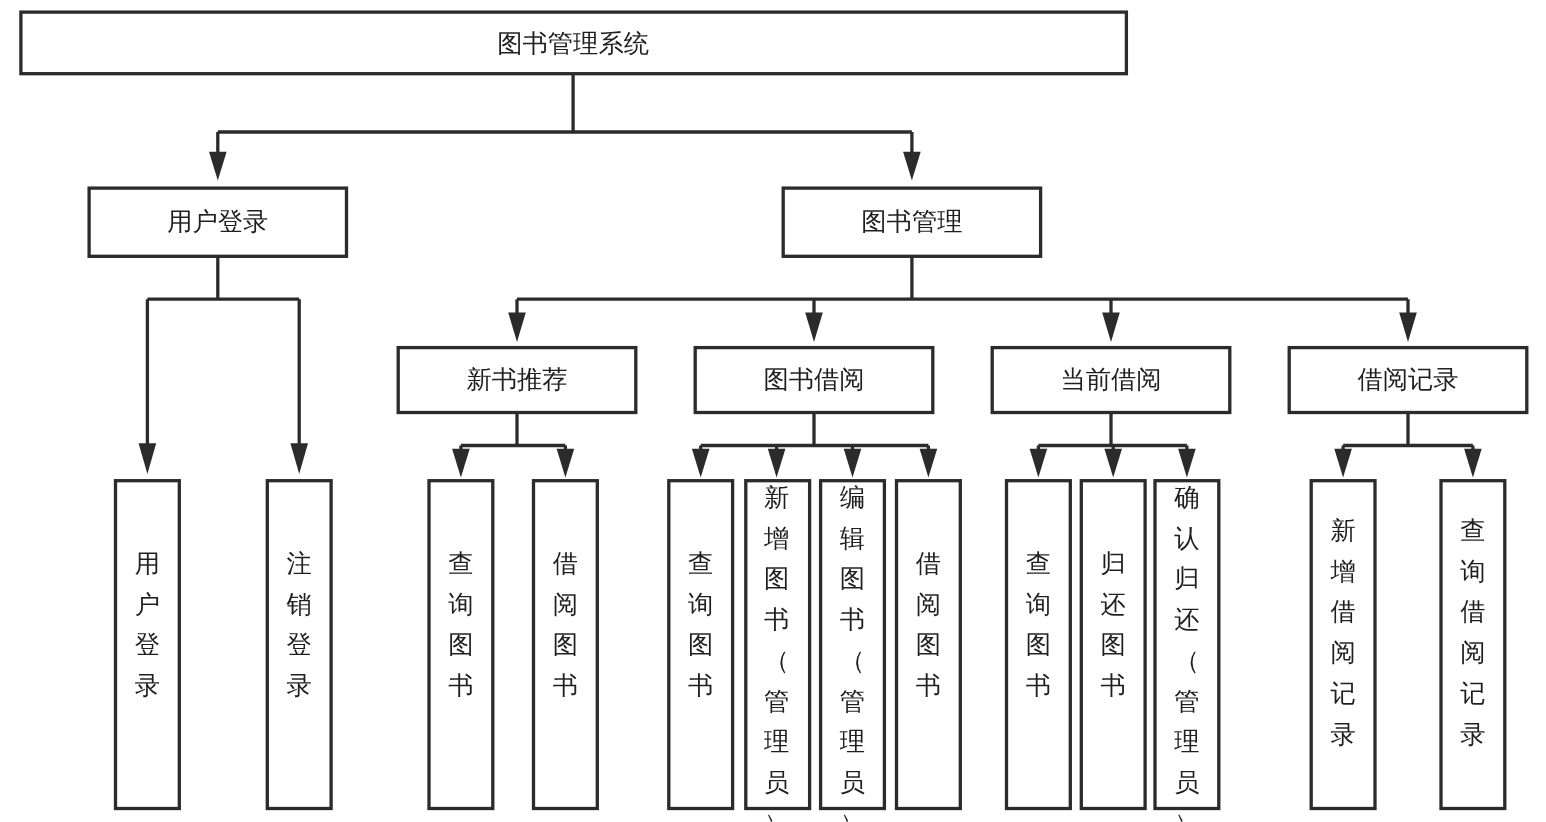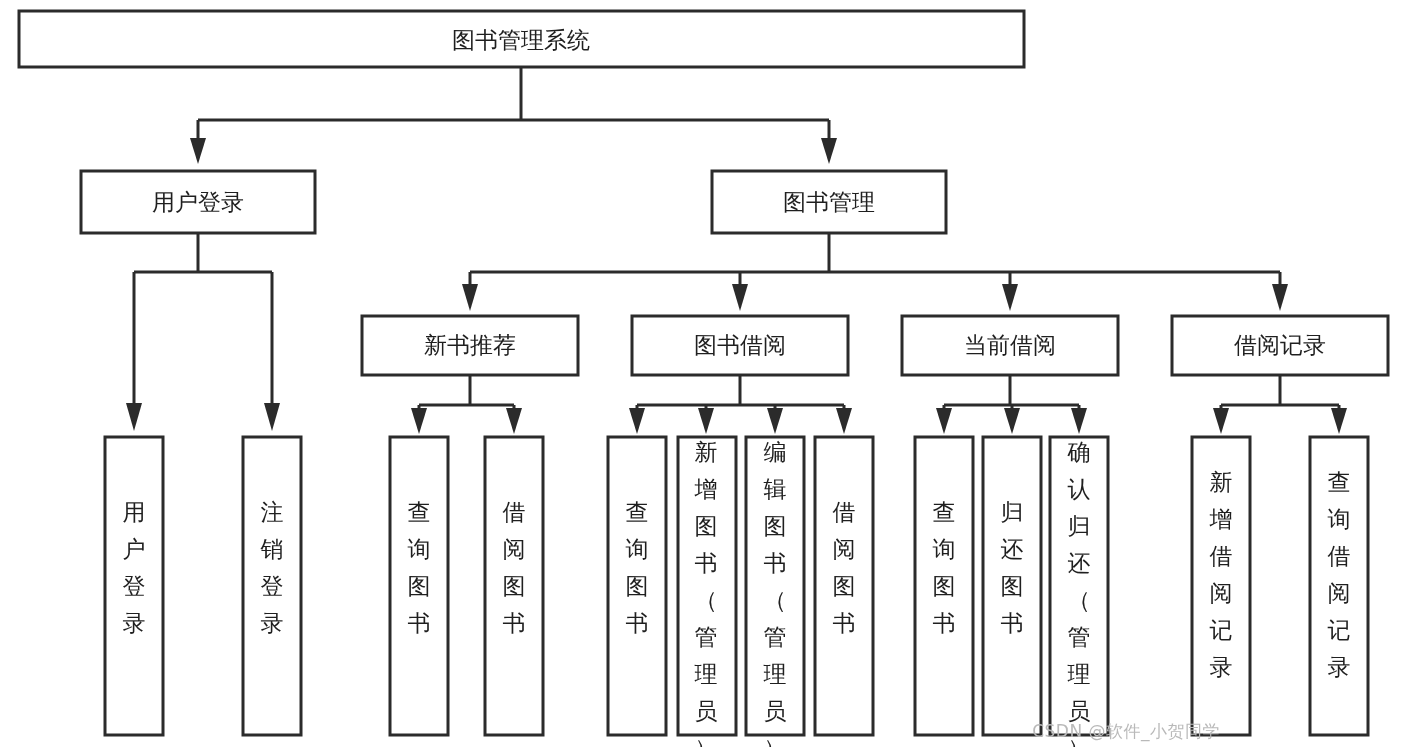--- a/index.html
+++ b/index.html
@@ -230,14 +230,13 @@
       <text class="node-label-vertical" x="1221" y="490"><tspan x="1221" y="490">新</tspan><tspan x="1221" y="527">增</tspan><tspan x="1221" y="564">借</tspan><tspan x="1221" y="601">阅</tspan><tspan x="1221" y="638">记</tspan><tspan x="1221" y="675">录</tspan></text>
     </g>
 
     <g>
       <rect class="node-rect" x="1310" y="437" width="58" height="298"></rect>
       <text class="node-label-vertical" x="1339" y="490"><tspan x="1339" y="490">查</tspan><tspan x="1339" y="527">询</tspan><tspan x="1339" y="564">借</tspan><tspan x="1339" y="601">阅</tspan><tspan x="1339" y="638">记</tspan><tspan x="1339" y="675">录</tspan></text>
     </g>
 
   </svg>
 
-  <div class="watermark">CSDN @软件_小贺同学</div>
 </div>
 
 </body></html>

